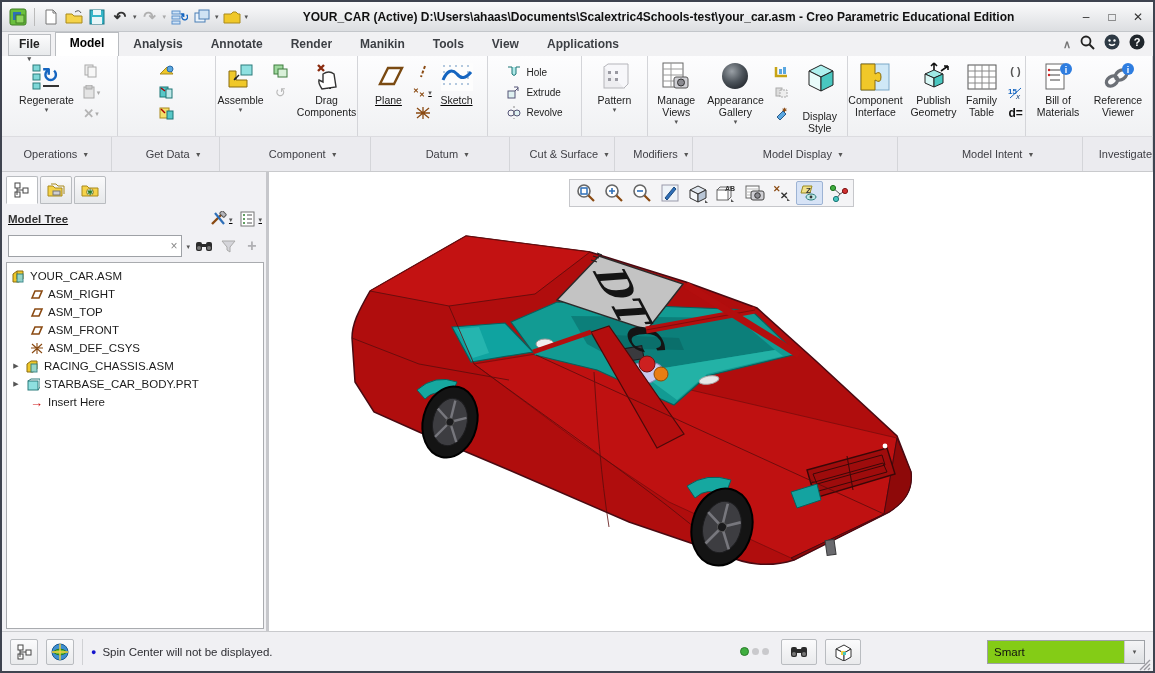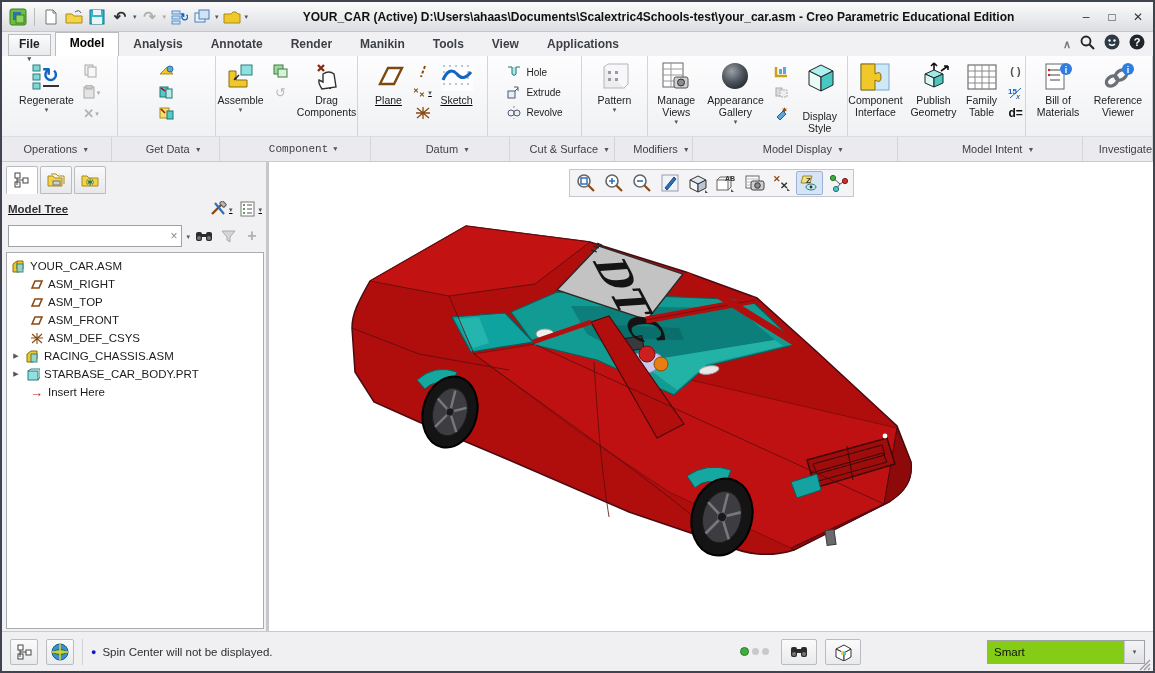--- a/index.html
+++ b/index.html
@@ -20,21 +20,21 @@
   
   .tabrow { height:24px; background:#f1f1f3; display:flex; align-items:flex-end; padding:0 0 0 6px; flex:0 0 auto; position:relative; }
   .filebtn { display:flex; align-items:center; gap:4px; font-size:12px; font-weight:bold; color:#222; border:1px solid #b9bcc0; background:linear-gradient(#fcfcfd,#e8eaec); padding:2px 10px; height:22px; margin-right:4px;flex-direction:column; }
   .tab { font-size:12px; font-weight:bold; color:#3c3f44; padding:3px 14px; height:22px; }
   .tab.active { background:#fff; border:1px solid #b9bcc0; border-bottom:none; color:#000; height:24px; }
   .ribbon-corner { position:absolute; right:8px; top:2px; display:flex; gap:9px; align-items:center; }
 
   
   .ribbon { height:80px; background:linear-gradient(#fdfdfe,#f0f1f3); display:flex; flex:0 0 auto; }
   .grp { display:flex; align-items:flex-start; justify-content:center; gap:4px; padding:3px 4px; border-right:1px solid #d4d5d9; }
-  .grouplabels { height:25px; background:#ebebef; border-top:1px solid #dcdce0; display:flex; flex:0 0 auto; font-size:11px; color:#3e3e44;gap:16px; }
+  .grouplabels { height:35px; background:#ebebef; border-top:1px solid #dcdce0; display:flex; flex:0 0 auto; font-size:11px; color:#3e3e44;gap:16px; }
   .grouplabels div { display:flex; align-items:center; justify-content:center; gap:5px; border-right:1px solid #d4d5d9; }
   .rbtn { display:flex; flex-direction:column; align-items:center; font-size:10.5px; color:#222; text-align:center; line-height:1.15; padding:1px 2px; border-radius:2px; }
   .rbtn .big { width:34px; height:34px; display:flex; align-items:center; justify-content:center; }
   .minicol { display:flex; flex-direction:column; gap:3px; padding-top:3px; }
   .sbtn { width:22px; height:18px; display:flex; align-items:center; justify-content:center; gap:1px; border-radius:2px; }
   .rowbtn { display:flex; align-items:center; gap:4px; font-size:10px; color:#222; padding:2px 3px; border-radius:2px; }
   .cutcol { display:flex; flex-direction:column; gap:2px; padding-top:4px; }
 
   
   .main { flex:1; display:flex; overflow:hidden; border-top:1px solid #c9cacd; }
@@ -516,21 +516,21 @@
 
   <div class="grouplabels">
     <div style="width:116px;">
         <span>Operations</span>
         <span class="dd">▼</span>
       </div>
     <div style="width:98px;">
         <span>Get Data</span>
         <span class="dd">▼</span>
       </div>
-    <div style="width:142px;font-family:Liberation Mono, monospace;">
+    <div style="width:142px;">
         <span>Component</span>
         <span class="dd">▼</span>
       </div>
     <div style="width:130px;">
         <span>Datum</span>
         <span class="dd">▼</span>
       </div>
     <div style="width:94px;">
         <span>Cut &amp; Surface</span>
         <span class="dd">▼</span>

